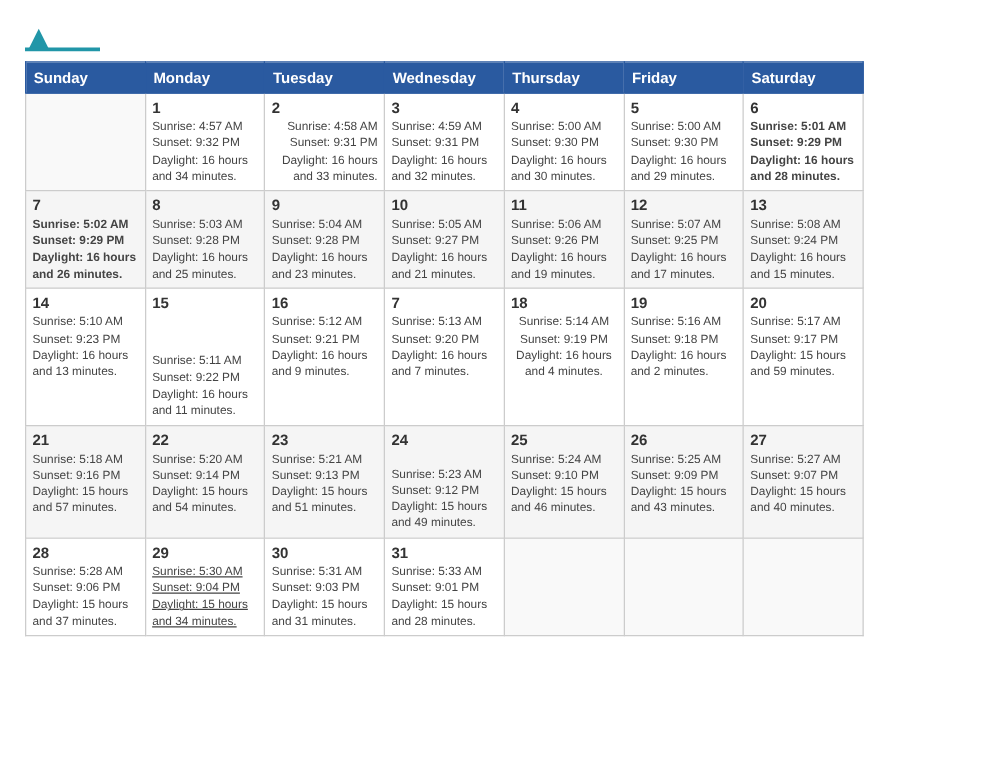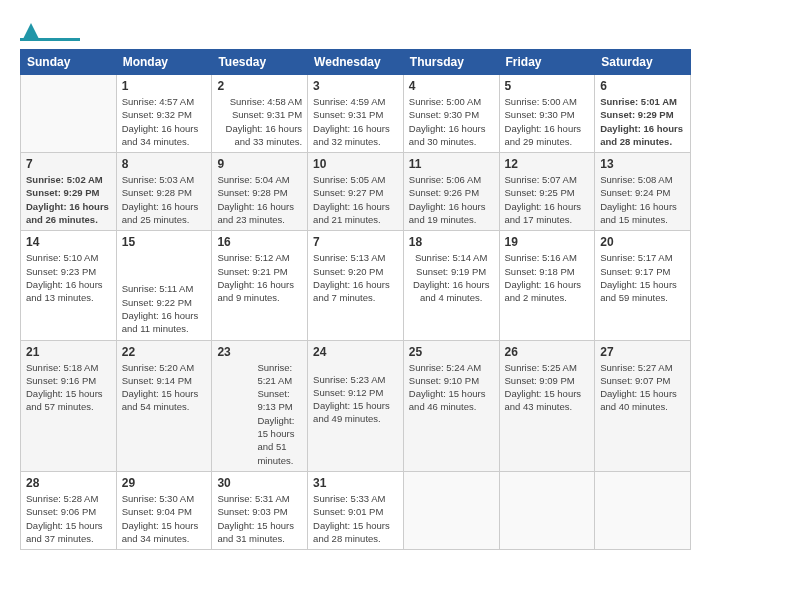--- a/index.html
+++ b/index.html
@@ -281,21 +281,21 @@
           </td>
           <td>
             <span class="day-number">22</span>
             <div class="day-info" style="white-space: pre-line;">Sunrise: 5:20 AM
 Sunset: 9:14 PM
 Daylight: 15 hours
 and 54 minutes.</div>
           </td>
           <td>
             <span class="day-number">23</span>
-            <div class="day-info" style="white-space: pre-line; margin-left: 40px;">Sunrise: 5:21 AM
+            <div class="day-info" style="white-space: pre-line;">Sunrise: 5:21 AM
 Sunset: 9:13 PM
 Daylight: 15 hours
 and 51 minutes.</div>
           </td>
           <td>
             <span class="day-number">24</span>
             <div class="day-info" style="white-space: pre-line; margin-top: 14px;">Sunrise: 5:23 AM
 Sunset: 9:12 PM
 Daylight: 15 hours
 and 49 minutes.</div>
@@ -325,21 +325,21 @@
         <tr>
           <td>
             <span class="day-number">28</span>
             <div class="day-info" style="white-space: pre-line;">Sunrise: 5:28 AM
 Sunset: 9:06 PM
 Daylight: 15 hours
 and 37 minutes.</div>
           </td>
           <td>
             <span class="day-number">29</span>
-            <div class="day-info" style="white-space: pre-line;">Sunrise: 5:30 AM
+            <div class="day-info" style="white-space: pre-line; text-decoration: underline;">Sunrise: 5:30 AM
 Sunset: 9:04 PM
 Daylight: 15 hours
 and 34 minutes.</div>
           </td>
           <td>
             <span class="day-number">30</span>
             <div class="day-info" style="white-space: pre-line;">Sunrise: 5:31 AM
 Sunset: 9:03 PM
 Daylight: 15 hours
 and 31 minutes.</div>

